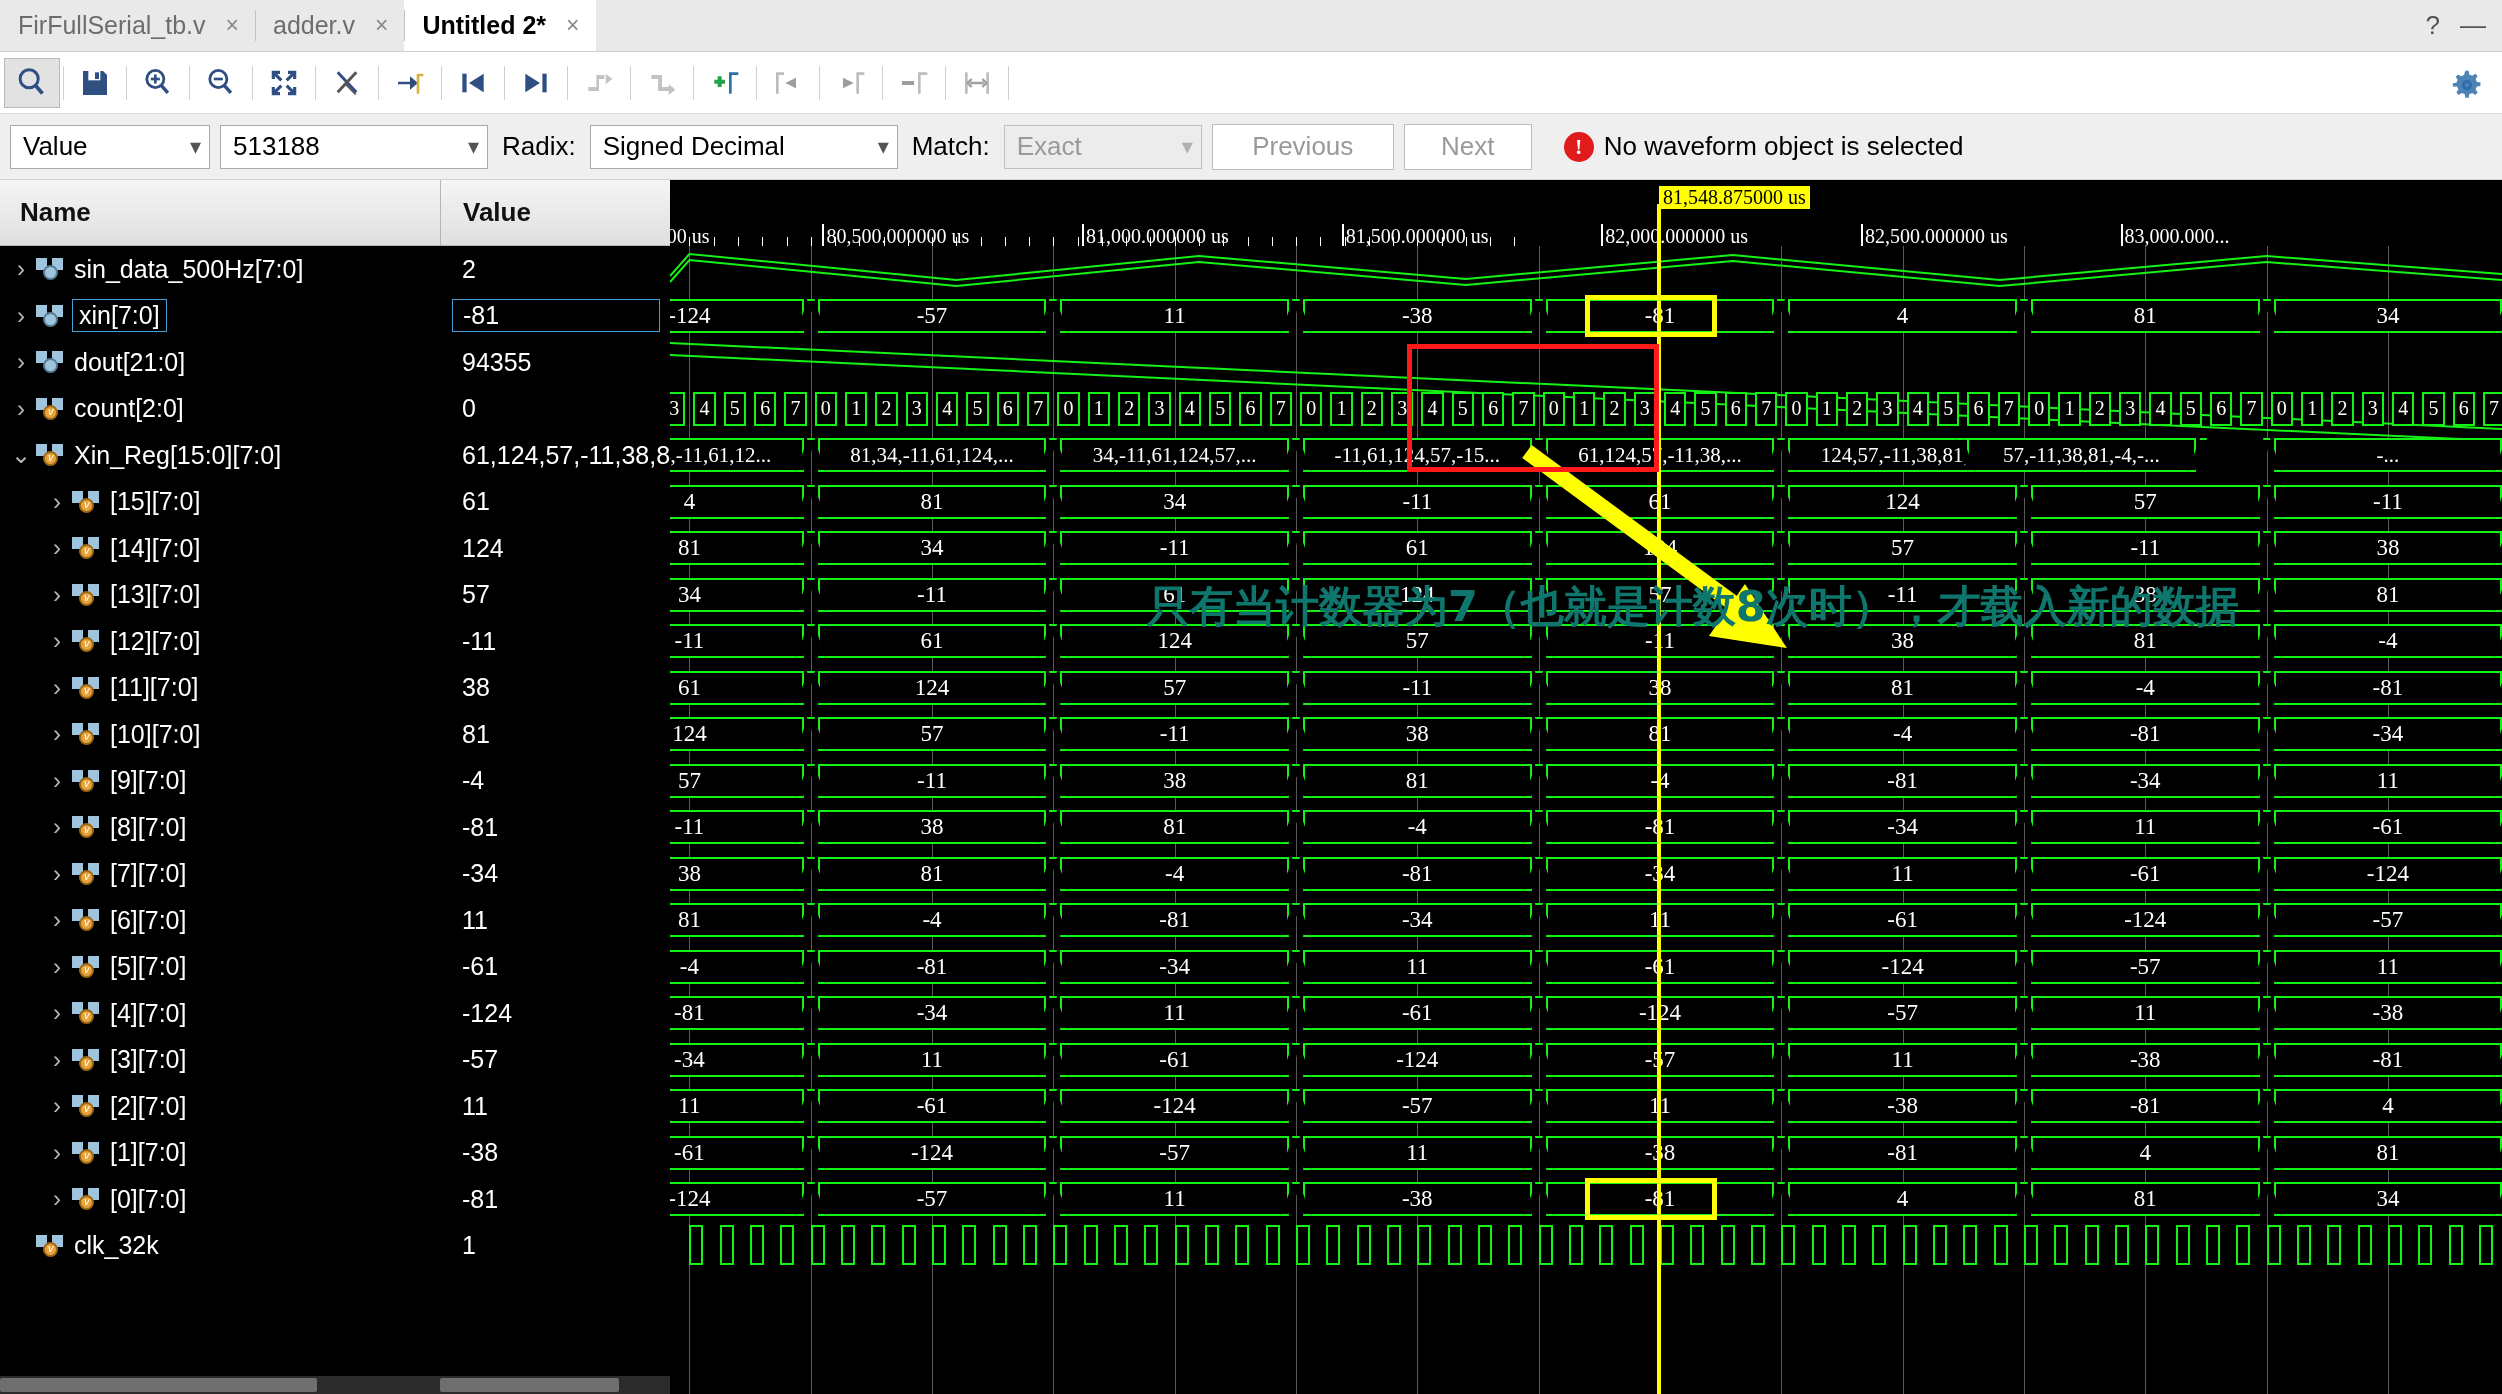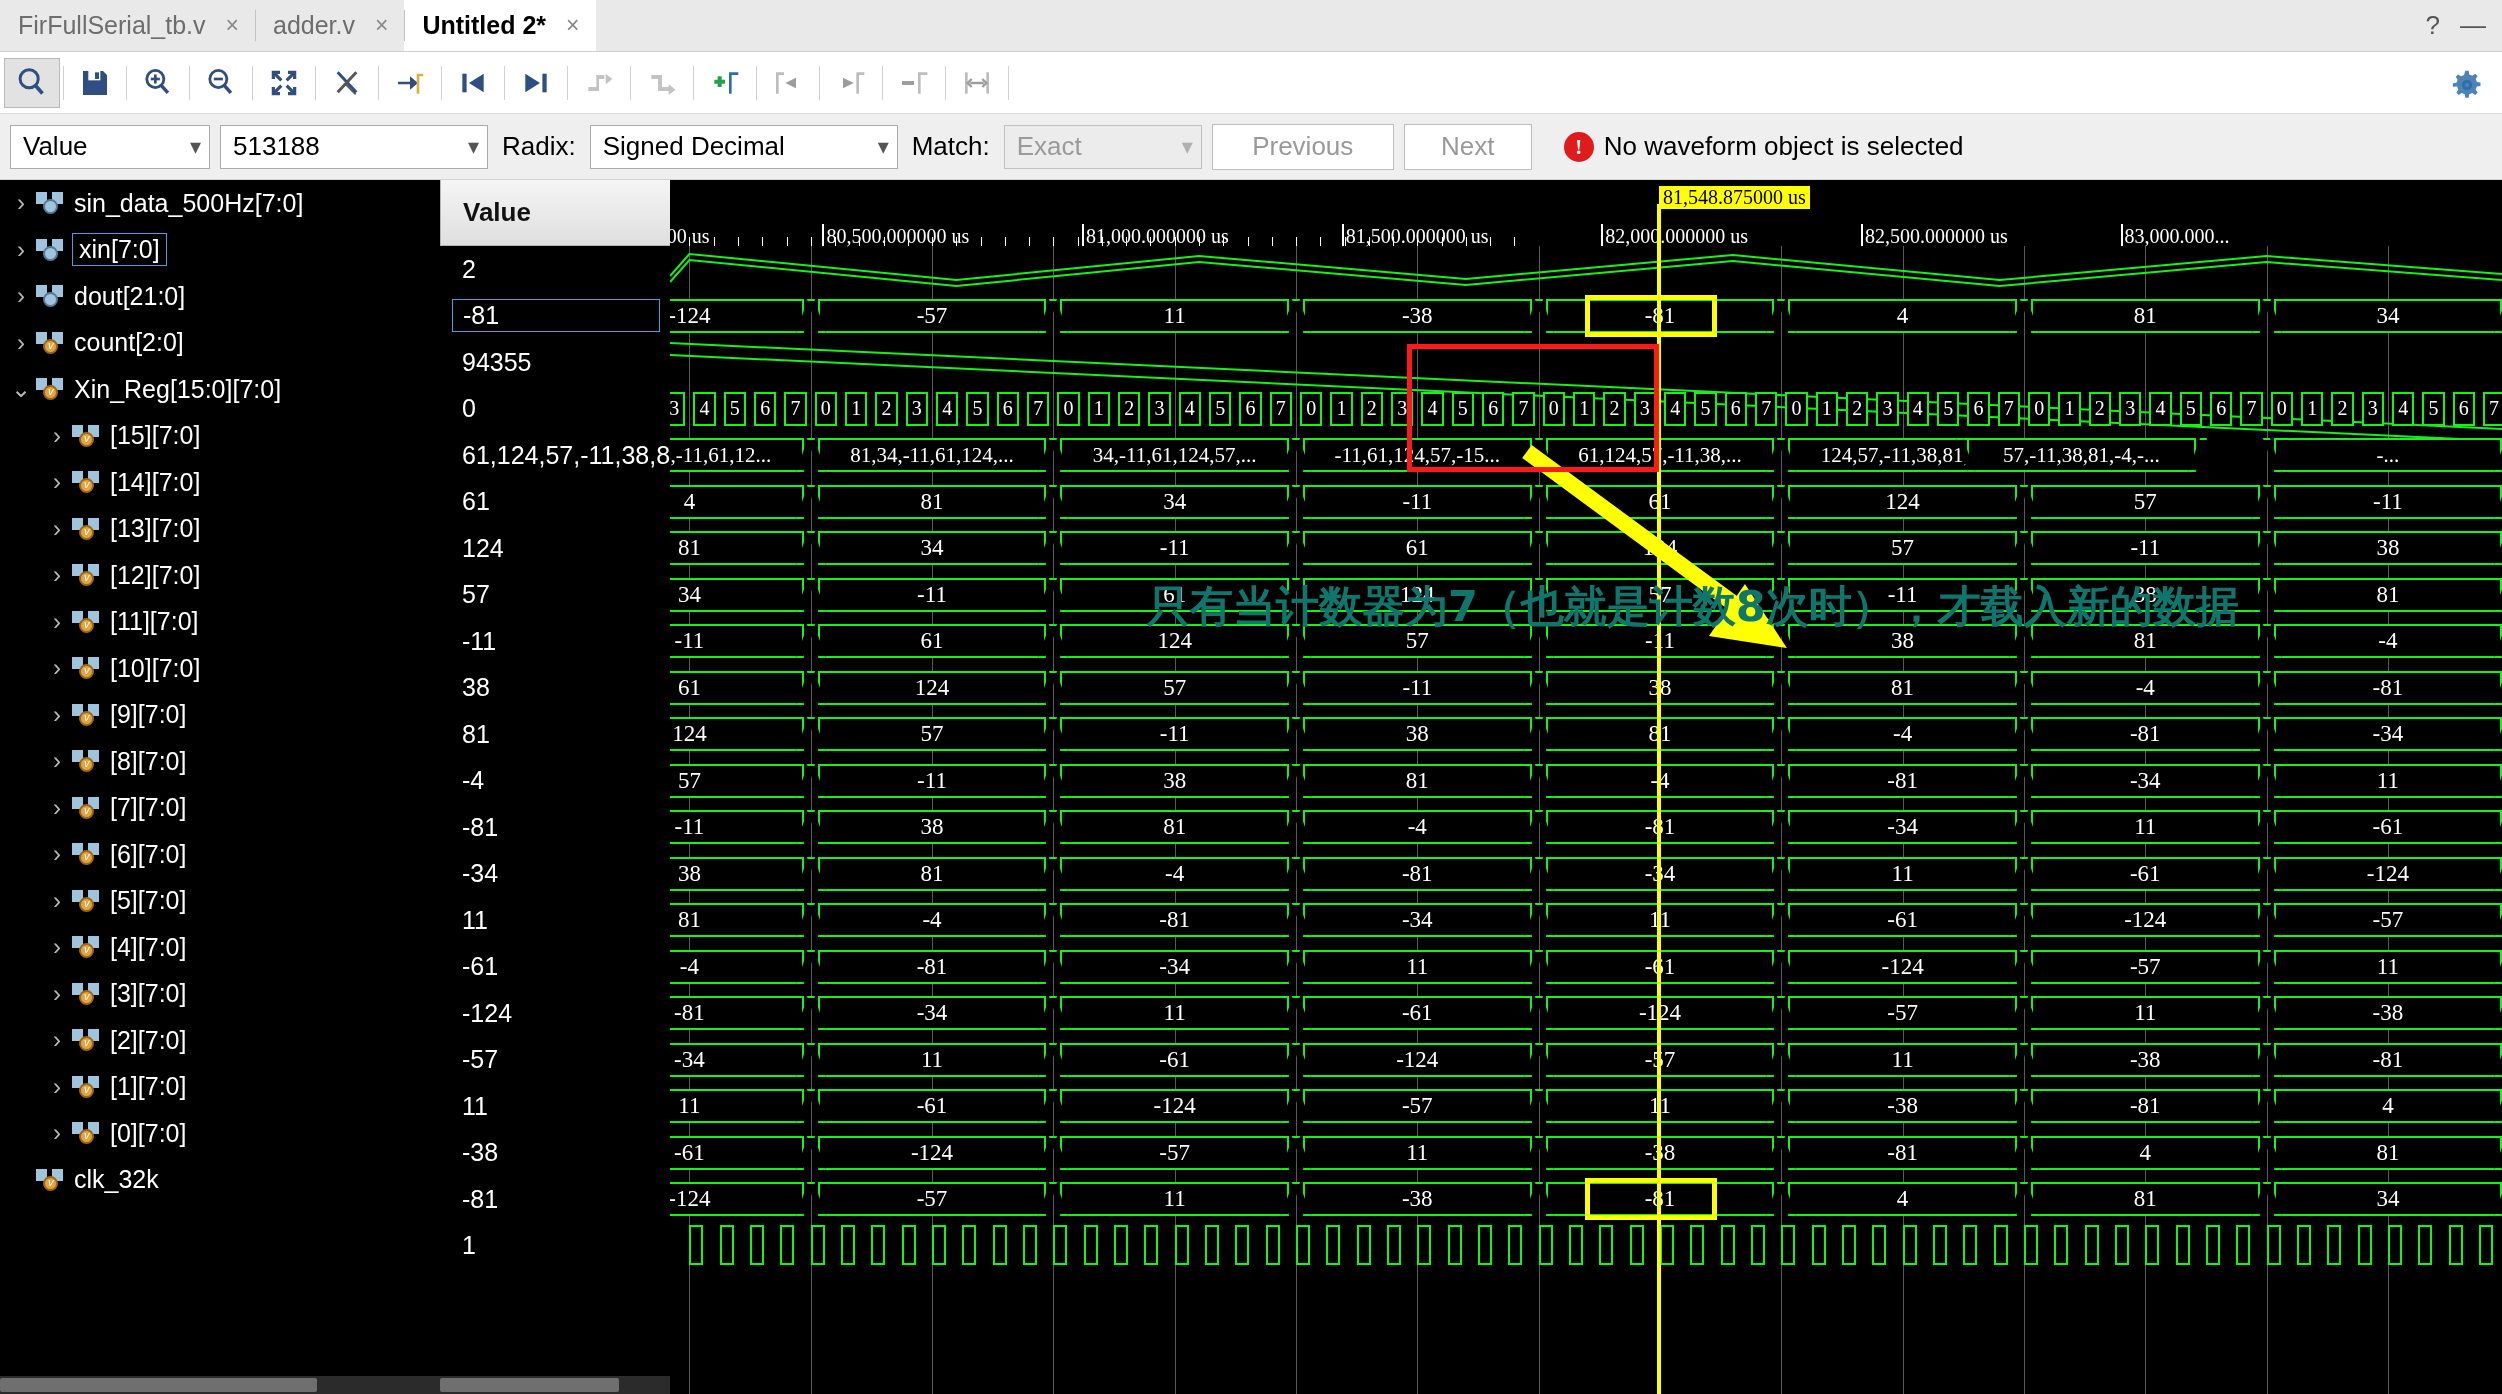--- a/index.html
+++ b/index.html
@@ -280,20 +280,23 @@
   </div>
   <div class="warn">
     <span class="ex">!</span>
     <span>No waveform object is selected</span>
   </div>
 </div>
 
 <div class="main">
 
   <div class="namecol">
+    <div class="colhdr">
+      <span>Name</span>
+    </div>
     <div class="rows" id="name-rows">
         <div class="row" style="padding-left: 6px;">
           <span class="exp">›</span>
           <span class="sig-ico ">
             <i class="b1"></i>
             <i class="b2"></i>
             <i class="dot"></i>
           </span>
           <span class="">sin_data_500Hz[7:0]</span>
         </div>

